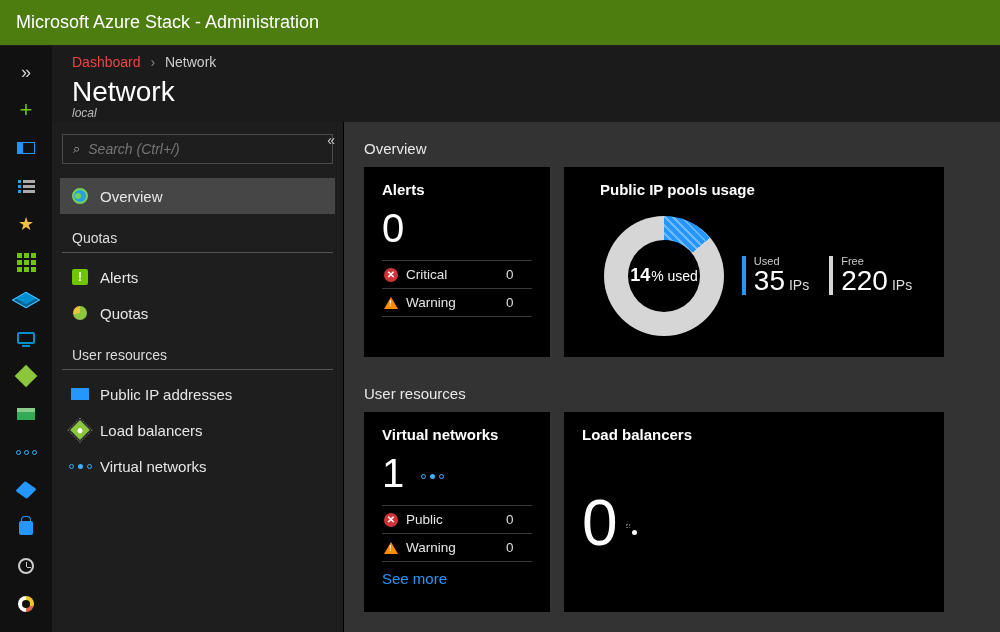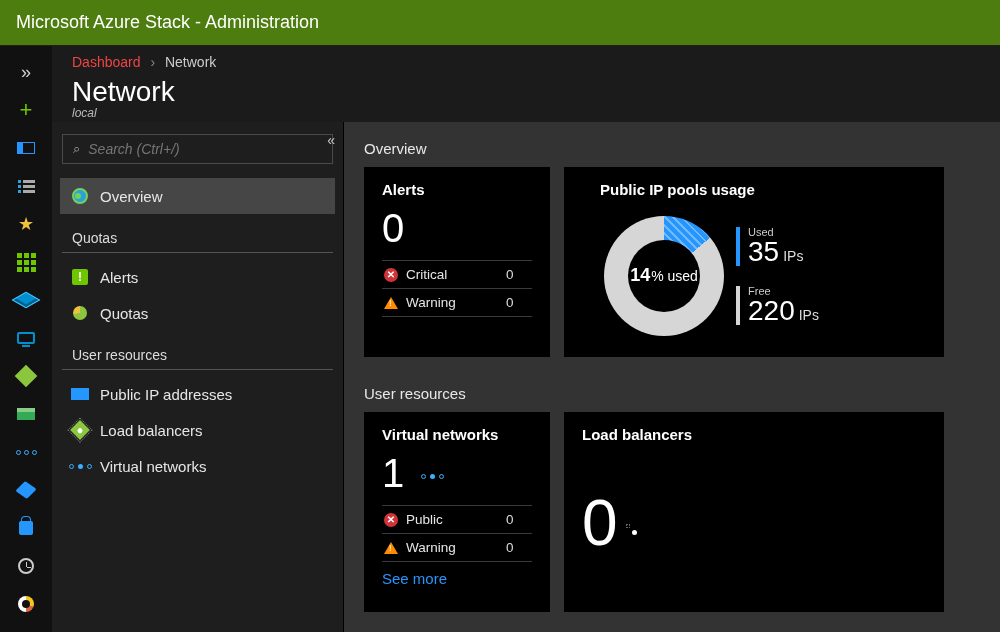--- a/index.html
+++ b/index.html
@@ -137,21 +137,21 @@
   .donut .pct { position:absolute;inset:0;display:flex;align-items:center;justify-content:center;color:#fff;font-size:14px;}
   .donut .pct b { font-size:18px; margin-right:1px;}
   .donut-hatch {
     position:absolute;inset:0;border-radius:50%;
     background: repeating-linear-gradient(45deg, rgba(255,255,255,.35) 0 2px, transparent 2px 6px);
     -webkit-mask: conic-gradient(#000 0deg 50.4deg, transparent 50.4deg 360deg);
             mask: conic-gradient(#000 0deg 50.4deg, transparent 50.4deg 360deg);
   }
   .donut-hatch:before{content:"";position:absolute;inset:24px;border-radius:50%;background:#000;}
 
-  .pool-stats { flex:1; display:flex; flex-direction:column; justify-content:center; gap:20px; padding-left:12px;}
+  .pool-stats { flex:1; display:flex; flex-direction:row; justify-content:center; gap:20px; padding-left:12px;}
   .pool-stat { border-left:4px solid; padding-left:8px; line-height:1;}
   .pool-stat.used { border-color:#2696ff;}
   .pool-stat.free { border-color:#d6d6d6;}
   .pool-stat .slabel { font-size:11px; color:#ccc; display:block;}
   .pool-stat .sval { font-size:28px; color:#fff; }
   .pool-stat .sunit { font-size:14px; color:#ddd; margin-left:4px;}
 
   .tile.vnet { width:186px; height:200px;}
   .tile.lb { width:380px; height:200px; display:flex;flex-direction:column;}
   .lb-body { flex:1; display:flex; align-items:center; gap:10px;}

